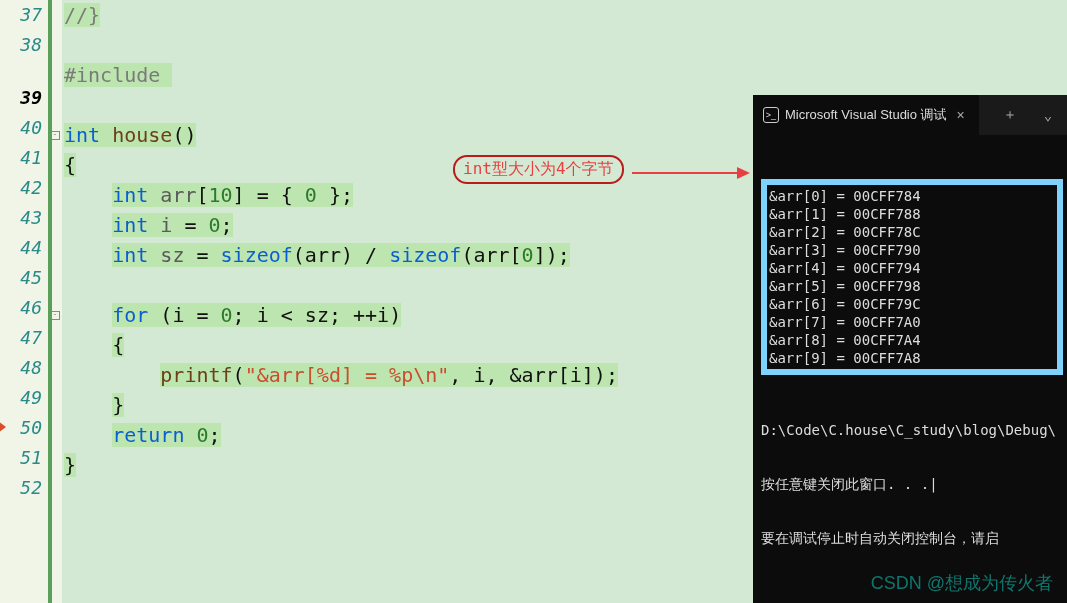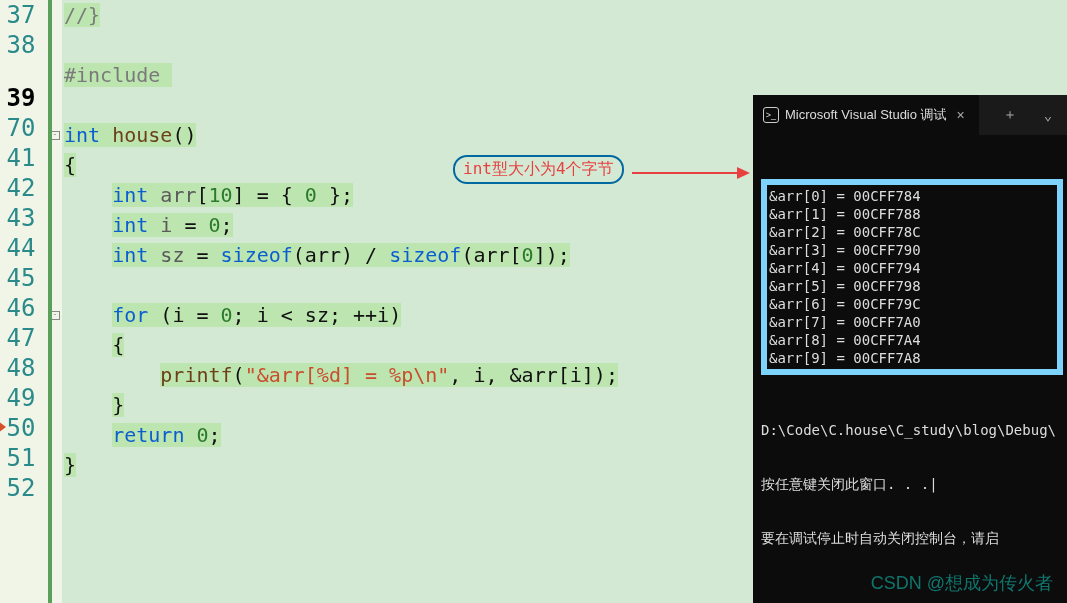--- a/index.html
+++ b/index.html
@@ -18,25 +18,26 @@
   display: flex;
 }
 .gutter {
   width: 48px;
   background: #f0f5e8;
   padding-top: 0;
 }
 .gutter-line {
   height: 30px;
   line-height: 30px;
-  text-align: center;
+  text-align: right;
   padding-right: 6px;
   color: #2a8a8a;
-  font-size: 24px;
+  font-size: 18px;
   position: relative;
+  font-style: italic;
 }
 .gutter-line.current {
   color: #000;
   font-weight: bold;
   margin-top: 23px;
 }
 .gutter-arrow {
   position: absolute;
   left: -2px;
   top: 8px;
@@ -91,21 +92,21 @@
 .pp { color: #7a7a7a; }
 .fn { color: #6b4019; }
 .id { color: #5a5a5a; }
 .num { color: #2a7a2a; }
 .str { color: #c94e2e; }
 .esc { color: #c94e2e; }
 .dk { color: #111; }
 .annotation {
   position: absolute;
   left: 453px; top: 155px;
-  border: 2px solid #0369a1;
+  border: 2px solid #b91c1c;
   border-radius: 14px;
   padding: 2px 8px;
   color: #e84040;
   font-size: 16px;
   background: #d3e9d3;
 }
 .arrow-to-console {
   position: absolute;
   left: 632px; top: 163px;
   width: 118px; height: 20px;
@@ -189,21 +190,21 @@
 }
 </style>
 </head>
 <body>
 
 <div class="editor">
   <div class="gutter" id="gutter">
       <div class="gutter-line">37</div>
       <div class="gutter-line">38</div>
       <div class="gutter-line current">39</div>
-      <div class="gutter-line">70</div>
+      <div class="gutter-line">40</div>
       <div class="gutter-line">41</div>
       <div class="gutter-line">42</div>
       <div class="gutter-line">43</div>
       <div class="gutter-line">44</div>
       <div class="gutter-line">45</div>
       <div class="gutter-line">46</div>
       <div class="gutter-line">47</div>
       <div class="gutter-line">48</div>
       <div class="gutter-line">49</div>
       <div class="gutter-line">50<div class="gutter-arrow"></div></div>

